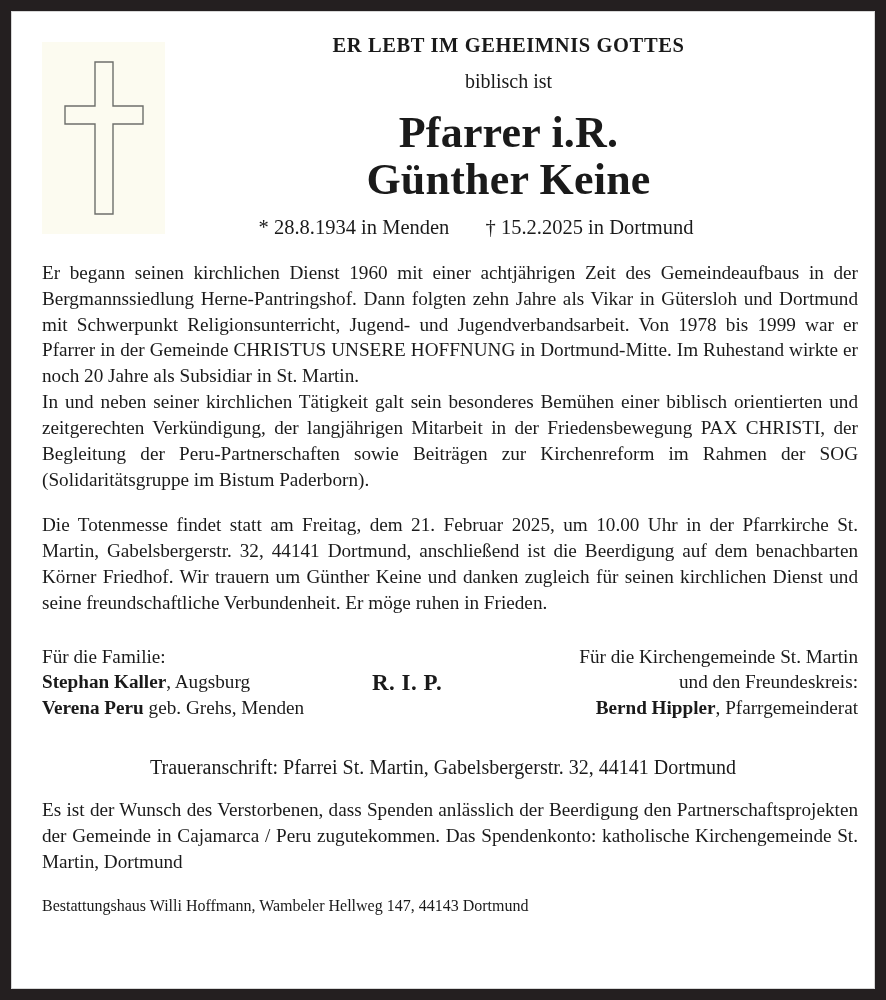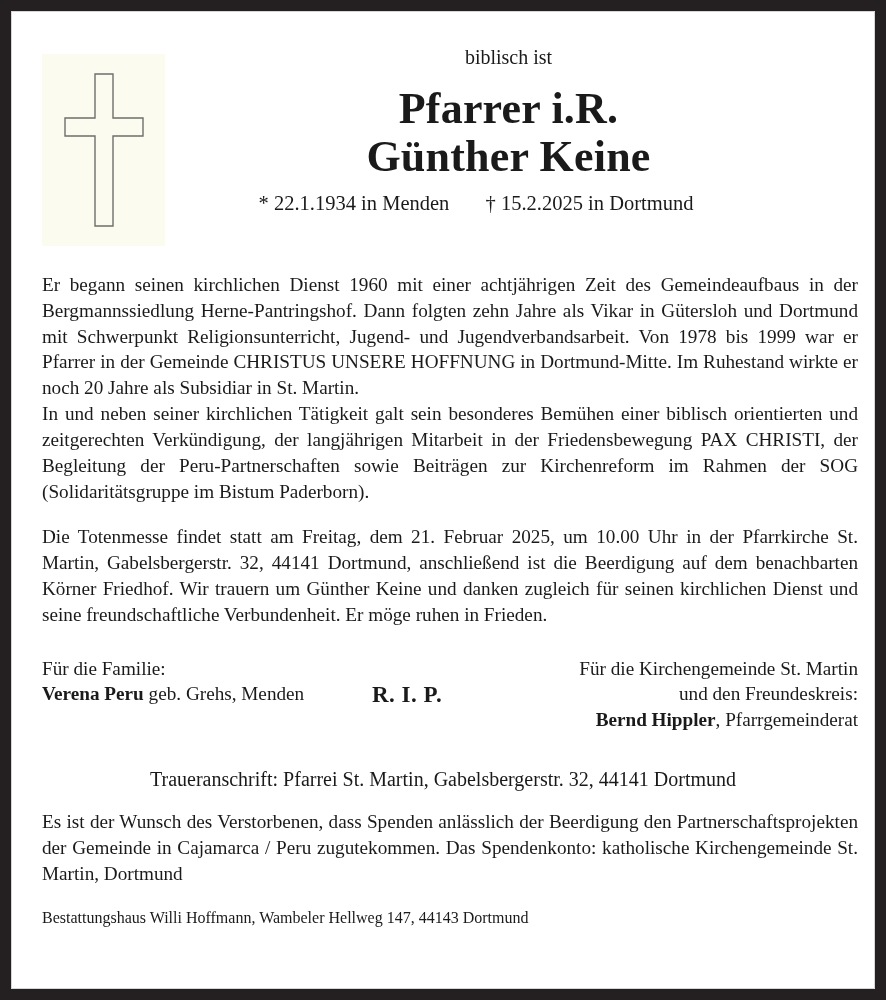--- a/index.html
+++ b/index.html
@@ -201,41 +201,45 @@
 
         <div class="cross-panel">
           <span>
             <svg width="86" height="160" viewBox="0 0 86 160" aria-hidden="true">
               <path d="M34 4 H52 V48 H82 V66 H52 V156 H34 V66 H4 V48 H34 Z" fill="#fcfbf0" stroke="#6d6f6b" stroke-width="1.4"></path>
             </svg>
           </span>
         </div>
 
         <div class="header-text">
+          <div class="motto">ER LEBT IM GEHEIMNIS GOTTES</div>
           <div class="gestorben">biblisch ist</div>
           <div class="name-line1">Pfarrer i.R.</div>
           <div class="name-line2">Günther Keine</div>
         </div>
 
         <div class="dates">
-          <span>* 22.1.1934 in Menden</span>
+          <span>* 28.8.1934 in Menden</span>
           <span class="gap"></span>
           <span>† 15.2.2025 in Dortmund</span>
         </div>
       </div>
 
       <div class="body-block">
         <p class="last-line-left">Er begann seinen kirchlichen Dienst 1960 mit einer achtjährigen Zeit des Gemeindeaufbaus in der Bergmannssiedlung Herne-Pantringshof. Dann folgten zehn Jahre als Vikar in Gütersloh und Dortmund mit Schwerpunkt Religionsunterricht, Jugend- und Jugendverbandsarbeit. Von 1978 bis 1999 war er Pfarrer in der Gemeinde CHRISTUS UNSERE HOFFNUNG in Dortmund-Mitte. Im Ruhestand wirkte er noch 20 Jahre als Subsidiar in St. Martin.</p>
         <p>In und neben seiner kirchlichen Tätigkeit galt sein besonderes Bemühen einer biblisch orientierten und zeitgerechten Verkündigung, der langjährigen Mitarbeit in der Friedensbewegung PAX CHRISTI, der Begleitung der Peru-Partnerschaften sowie Beiträgen zur Kirchenreform im Rahmen der SOG (Solidaritätsgruppe im Bistum Paderborn).</p>
         <p class="spaced last-line-left">Die Totenmesse findet statt am Freitag, dem 21. Februar 2025, um 10.00 Uhr in der Pfarrkirche St. Martin, Gabelsbergerstr. 32, 44141 Dortmund, anschließend ist die Beerdigung auf dem benachbarten Körner Friedhof. Wir trauern um Günther Keine und danken zugleich für seinen kirchlichen Dienst und seine freundschaftliche Verbundenheit. Er möge ruhen in Frieden.</p>
       </div>
 
       <div class="signatures">
         <div class="sig-col-left">
           <div>Für die Familie:</div>
+          <div>
+            <span class="sig-name">Stephan Kaller</span><span>, Augsburg</span>
+          </div>
           <div>
             <span class="sig-name">Verena Peru</span><span> geb. Grehs, Menden</span>
           </div>
         </div>
 
         <div class="sig-col-center">R. I. P.</div>
 
         <div class="sig-col-right">
           <div>Für die Kirchengemeinde St. Martin</div>
           <div>und den Freundeskreis:</div>

